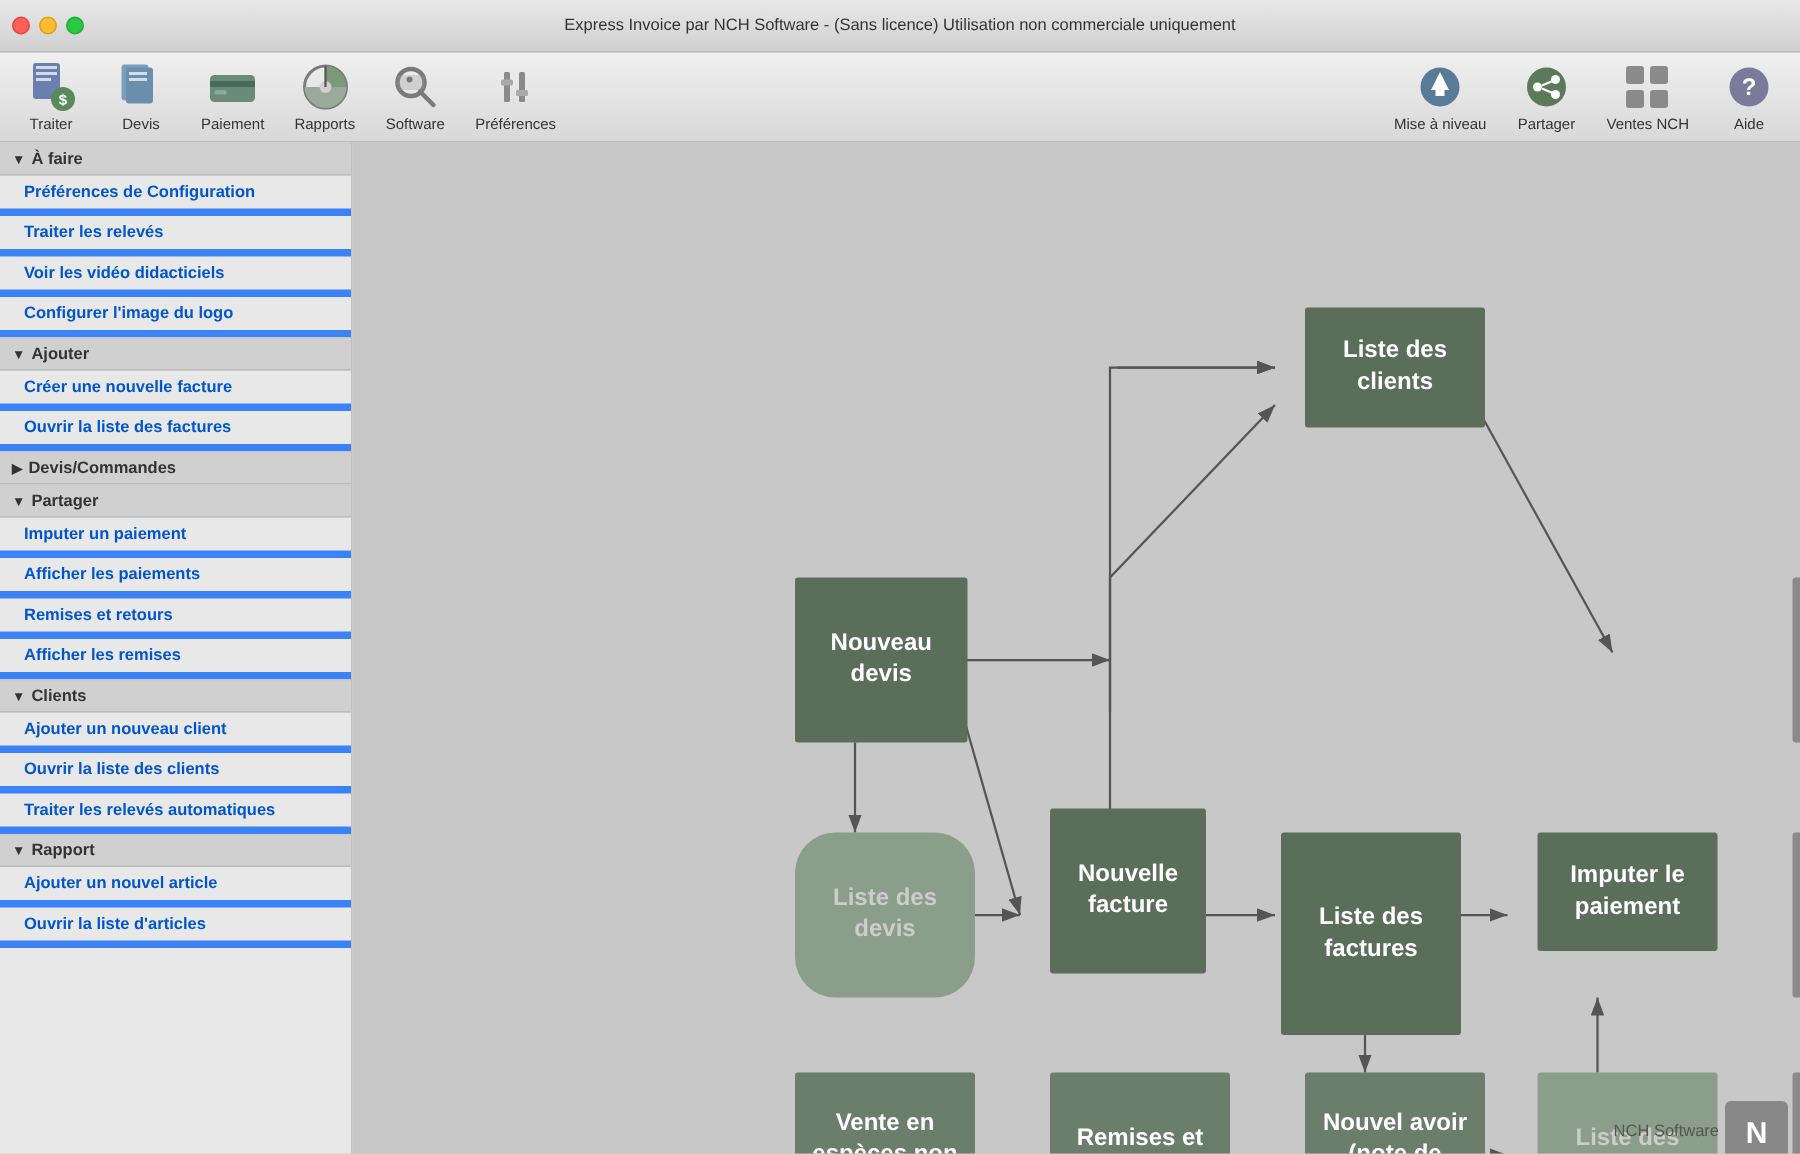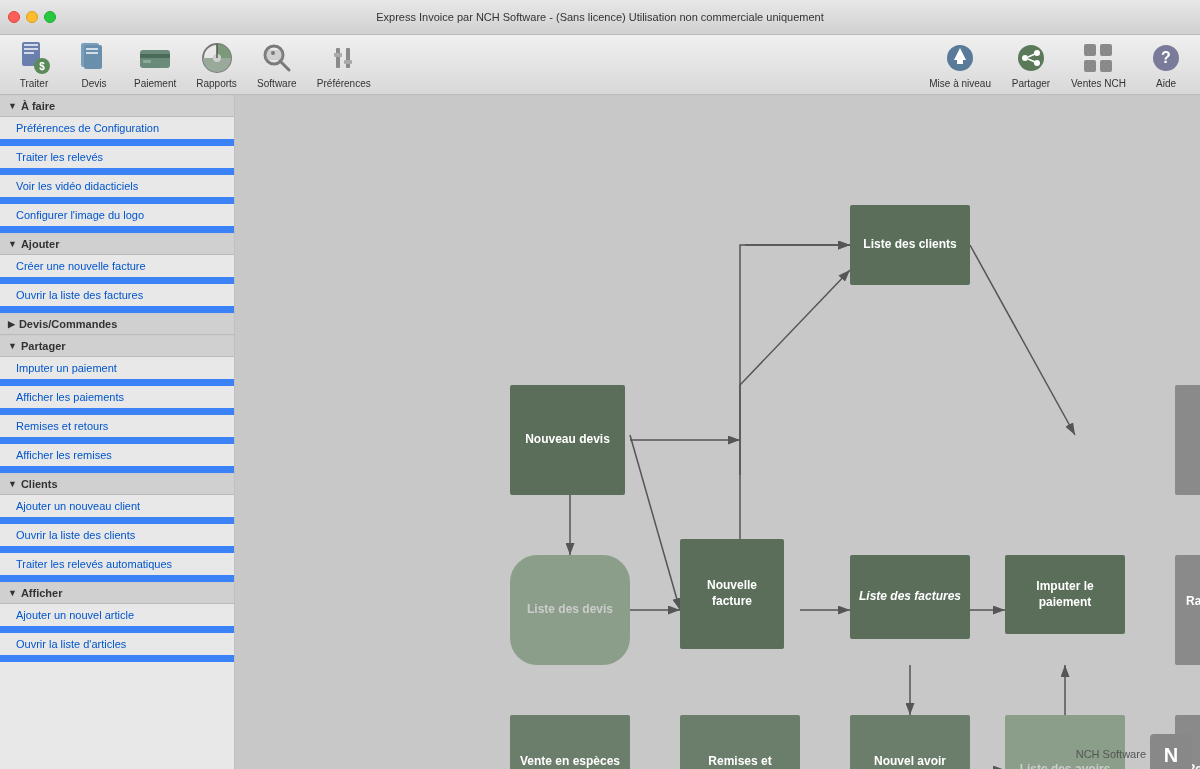--- a/index.html
+++ b/index.html
@@ -102,21 +102,22 @@
       border-top: 1px solid #ccc;
     }
     .sidebar-section-header .arrow { font-size: 9px; }
     .sidebar-link {
       display: block;
       padding: 5px 16px;
       color: #0055cc;
       font-size: 11px;
       text-decoration: none;
       cursor: pointer;
-      border-bottom: 7px solid #3b82f6;
+      border-bottom: 5px solid #3b82f6;
+      font-weight: bold;
     }
 
     
     #content {
       flex: 1;
       background: #c8c8c8;
       position: relative;
       overflow: hidden;
     }
 
@@ -127,26 +128,27 @@
       height: 100%;
     }
 
     
     .flow-box {
       position: absolute;
       display: flex;
       align-items: center;
       justify-content: center;
       text-align: center;
-      font-size: 12px;
+      font-size: 16px;
       font-weight: bold;
       color: #fff;
       border-radius: 2px;
       padding: 8px;
       line-height: 1.3;
+      margin-left: 20px;
     }
     .box-dark-green { background: #5a6e5a; }
     .box-medium-green { background: #6b7d6b; }
     .box-light-green { background: #8a9e8a; color: #ccc; }
     .box-gray { background: #8a8a8a; }
 
     
     #arrows-svg {
       position: absolute;
       top: 0; left: 0;
@@ -342,21 +344,21 @@
     <div class="sidebar-section-header">
       <span class="arrow">▼</span>
       <span>Clients</span>
     </div>
     <a class="sidebar-link">Ajouter un nouveau client</a>
     <a class="sidebar-link">Ouvrir la liste des clients</a>
     <a class="sidebar-link">Traiter les relevés automatiques</a>
 
     <div class="sidebar-section-header">
       <span class="arrow">▼</span>
-      <span>Afficher</span>
+      <span>Rapport</span>
     </div>
     <a class="sidebar-link">Ajouter un nouvel article</a>
     <a class="sidebar-link">Ouvrir la liste d'articles</a>
   </div>
 
   <div id="content">
     <div id="diagram">
 
       <svg id="arrows-svg">
 
@@ -398,21 +400,21 @@
       </div>
 
       <div class="flow-box box-dark-green" style="left:275px; top:290px; width:115px; height:110px;">
         <span>Nouveau devis</span>
       </div>
 
       <div class="flow-box box-dark-green" style="left:445px; top:444px; width:104px; height:110px;">
         <span>Nouvelle facture</span>
       </div>
 
-      <div class="flow-box box-dark-green" style="left:615px; top:460px; width:120px; height:84px;font-style:italic;">
+      <div class="flow-box box-dark-green" style="left:599px; top:460px; width:120px; height:135px;">
         <span>Liste des factures</span>
       </div>
 
       <div class="flow-box box-dark-green" style="left:770px; top:460px; width:120px; height:79px;">
         <span>Imputer le paiement</span>
       </div>
 
       <div class="flow-box box-light-green" style="left:275px; top:460px; width:120px; height:110px;border-radius:27px;">
         <span>Liste des devis</span>
       </div>

